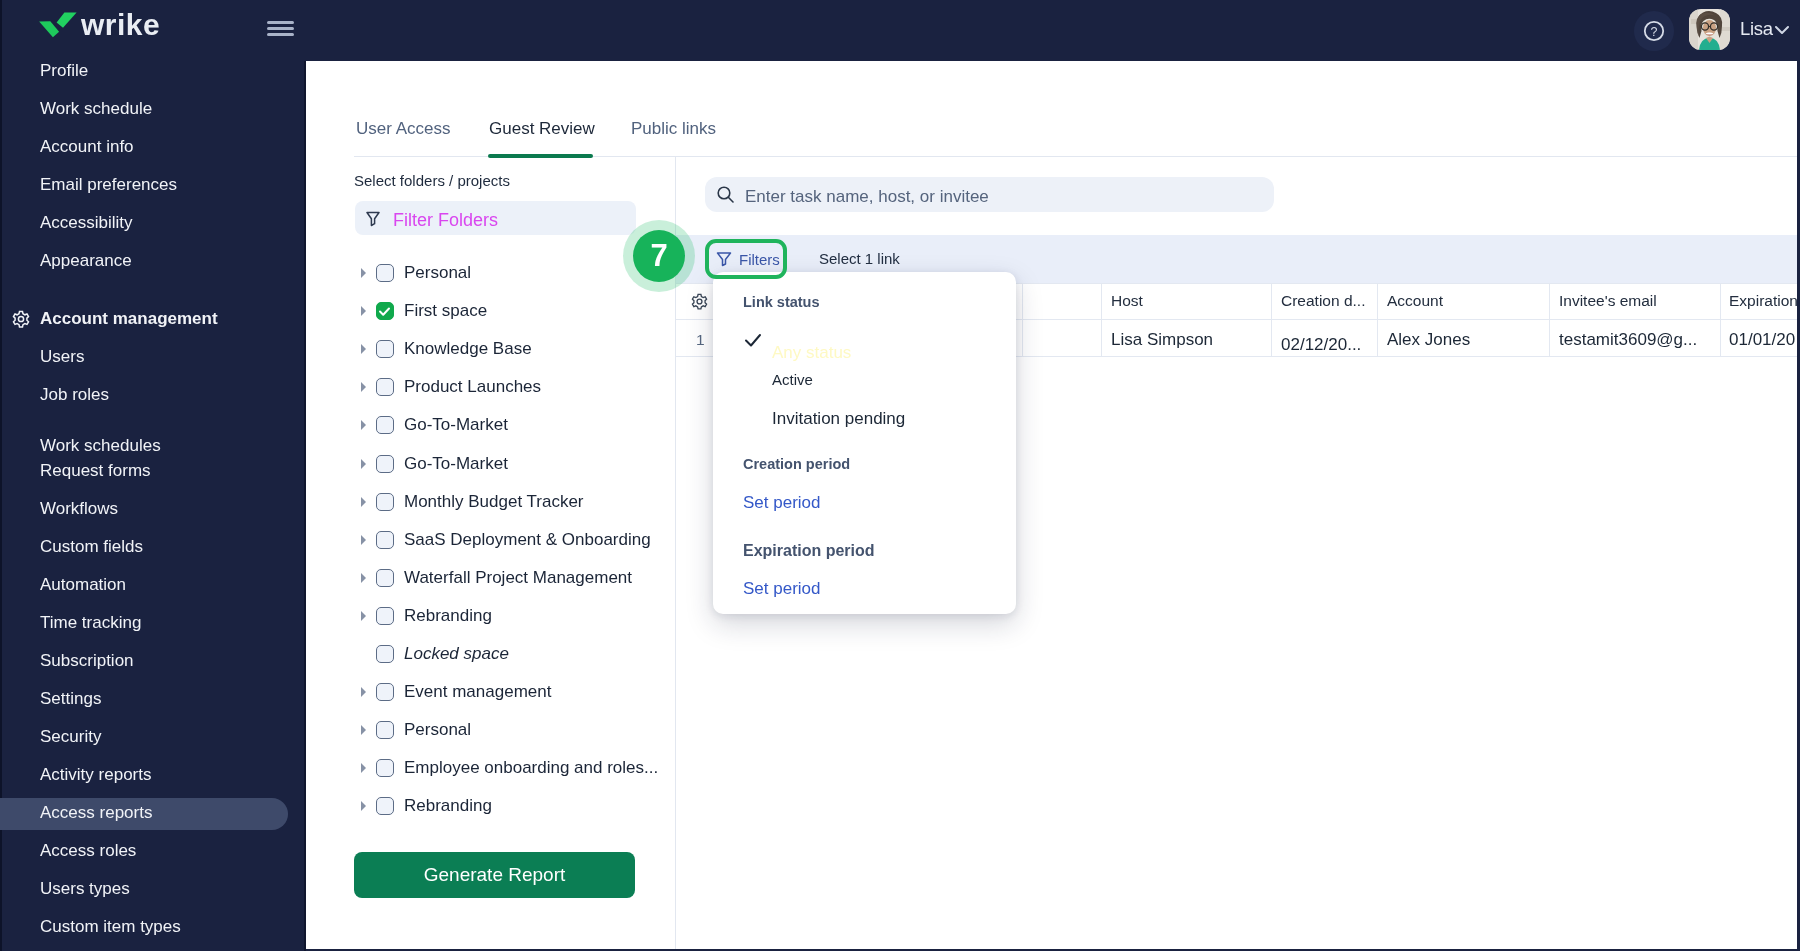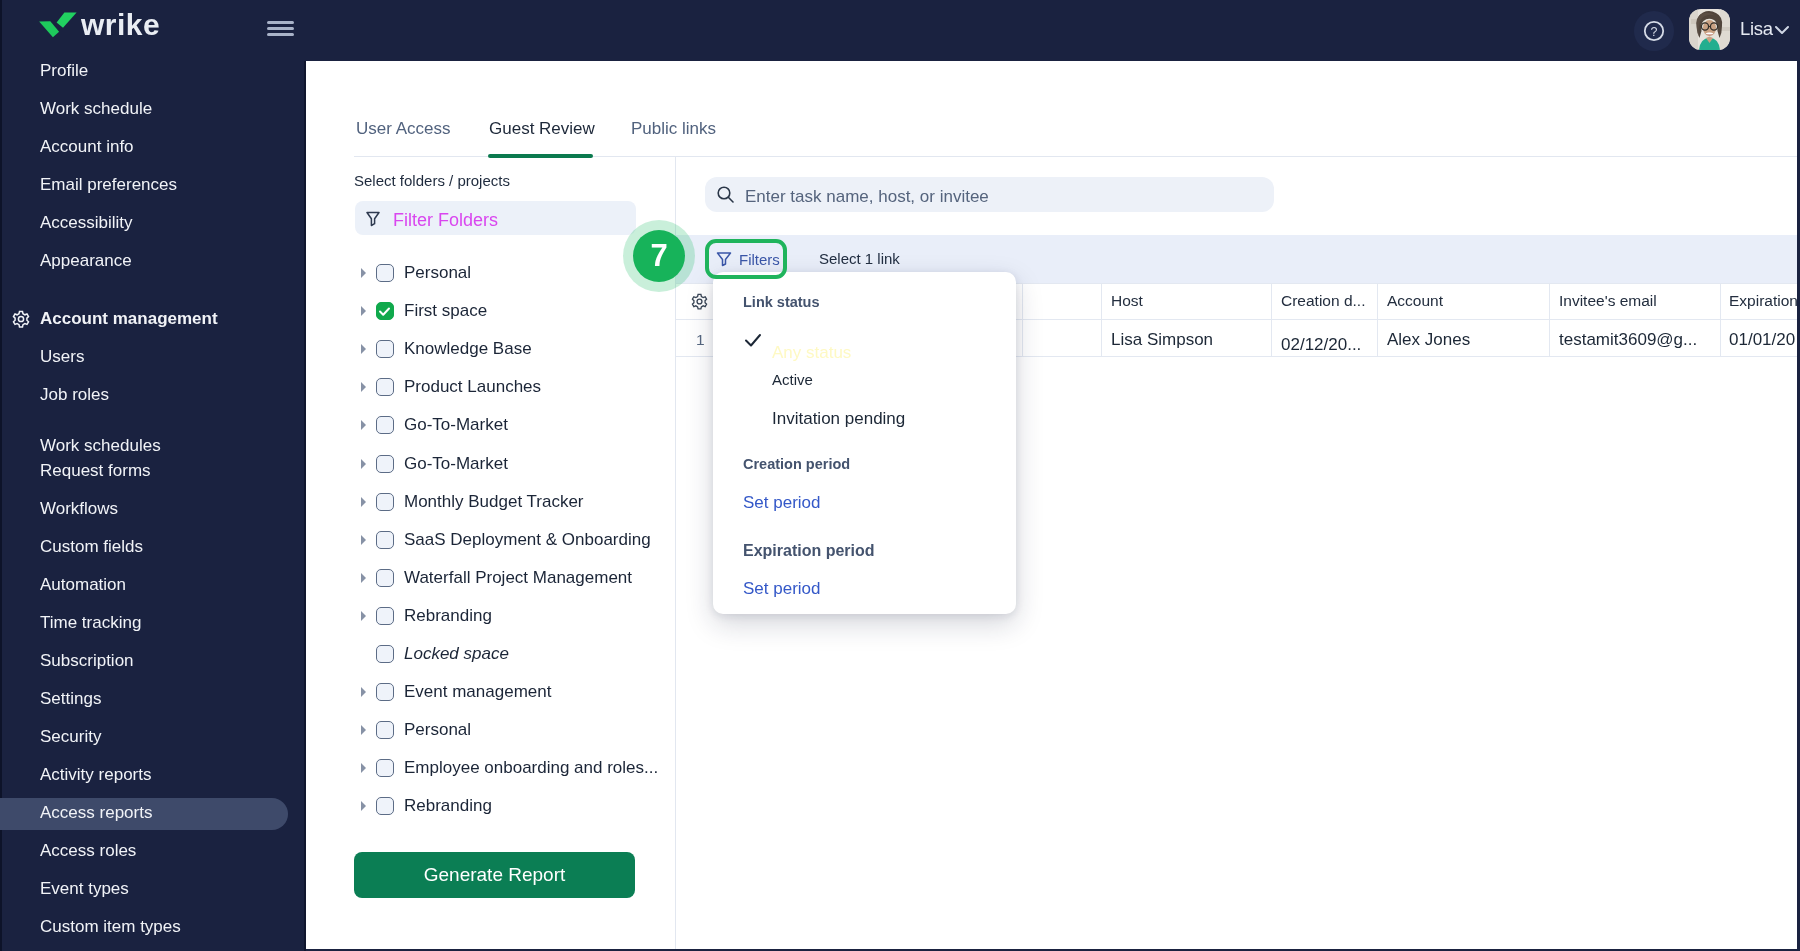--- a/index.html
+++ b/index.html
@@ -77,21 +77,21 @@
 <div class="nav-item" style="top:539px;">Custom fields</div>
 <div class="nav-item" style="top:577px;">Automation</div>
 <div class="nav-item" style="top:615px;">Time tracking</div>
 <div class="nav-item" style="top:653px;">Subscription</div>
 <div class="nav-item" style="top:691px;">Settings</div>
 <div class="nav-item" style="top:729px;">Security</div>
 <div class="nav-item" style="top:767px;">Activity reports</div>
 <div class="abs" style="left:0;top:798px;width:288px;height:32px;background:#3E4A6A;border-radius:0 16px 16px 0;"></div>
 <div class="nav-item" style="top:805px;">Access reports</div>
 <div class="nav-item" style="top:843px;">Access roles</div>
-<div class="nav-item" style="top:881px;">Event types</div>
+<div class="nav-item" style="top:881px;">Users types</div>
 <div class="nav-item" style="top:919px;">Custom item types</div>
 
 <div class="abs content"></div>
 
 <div class="abs" style="left:356px;top:119px;font-size:17px;color:#51627E;">User Access</div>
 <div class="abs" style="left:489px;top:119px;font-size:17px;color:#1D2839;">Guest Review</div>
 <div class="abs" style="left:631px;top:119px;font-size:17px;color:#51627E;">Public links</div>
 <div class="abs" style="left:354px;top:156px;width:1443px;height:1px;background:#E2E7F0;"></div>
 <div class="abs" style="left:488px;top:154px;width:105px;height:4px;background:#0B7A4E;border-radius:2px;"></div>
 

